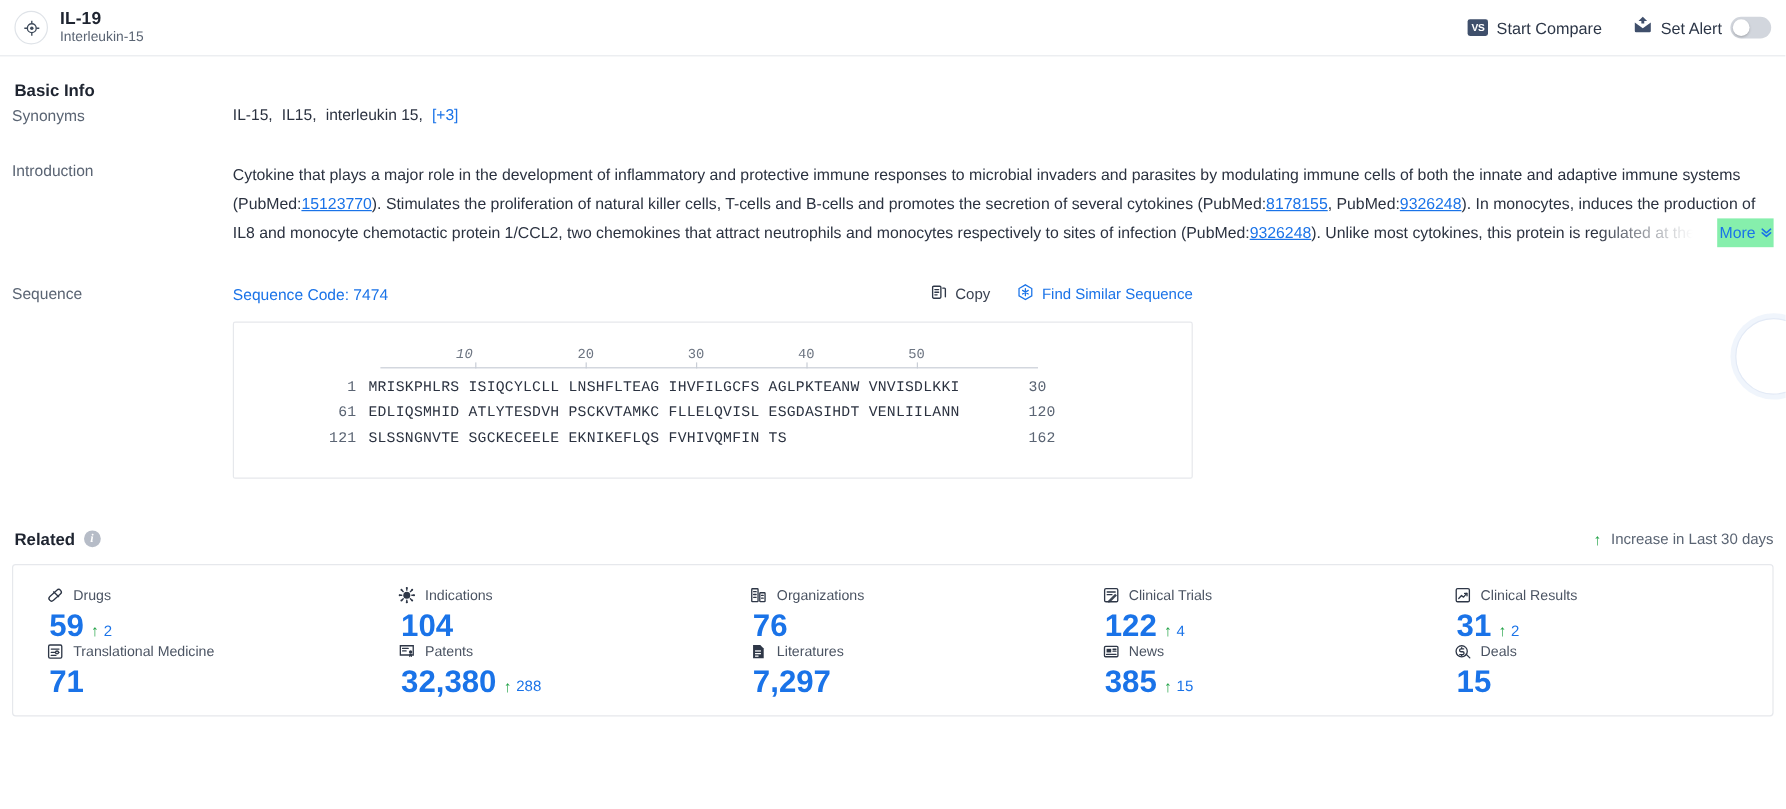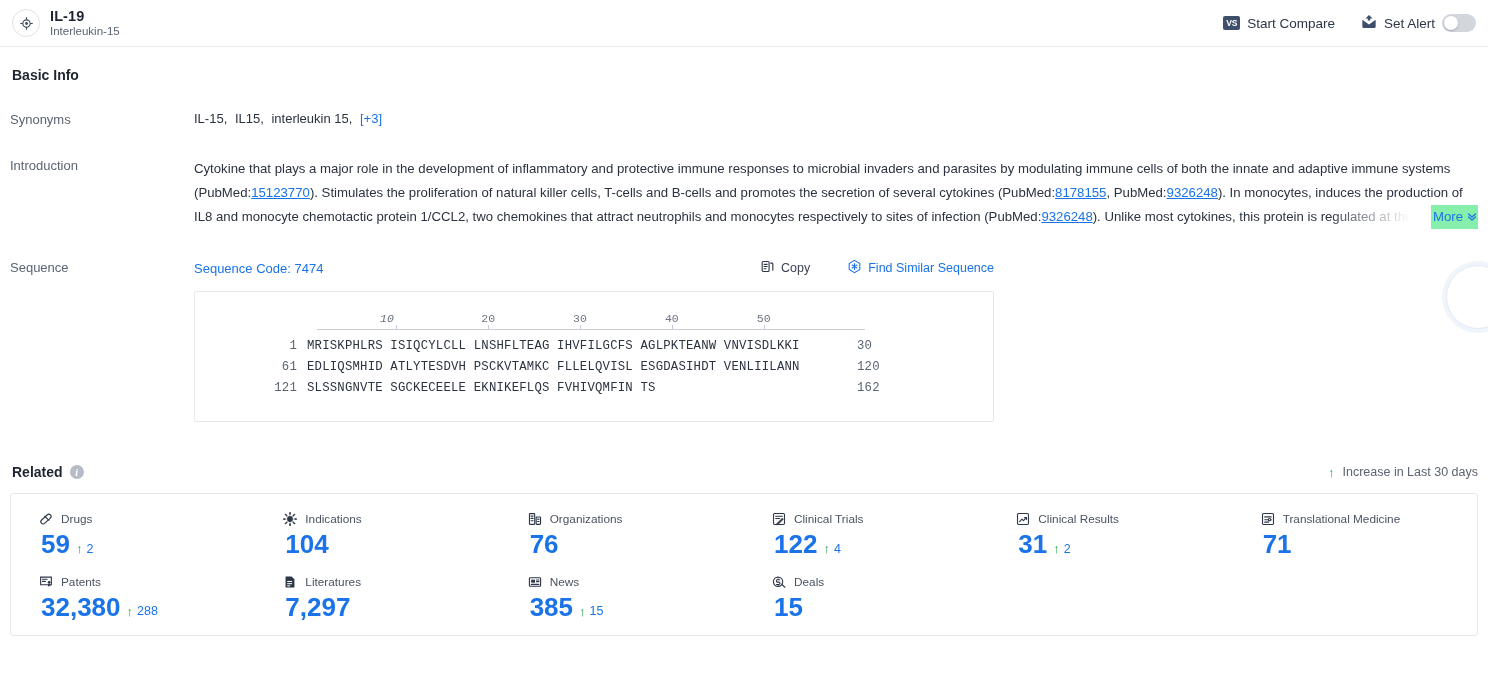--- a/index.html
+++ b/index.html
@@ -81,21 +81,21 @@
   }
 
   .row { display: flex; align-items: flex-start; }
   .row-label {
     width: 184px; flex: none;
     font-size: 13px; color: #5a6473;
     padding-top: 1px;
   }
   .row-body { flex: 1; min-width: 0; }
 
-  #syn-row { margin-top: 28px; }
+  #syn-row { margin-top: 5px; }
   .syn-list { font-size: 13px; color: #2b3240; }
   .syn-list .sep { margin-right: 4px; }
   .syn-more { color: #1a73e8; cursor: pointer; }
 
   #intro-row { margin-top: 30px; }
   .intro-text {
     font-size: 13.2px; color: #2b3240;
     line-height: 24px;
     max-height: 72px; overflow: hidden;
     position: relative;
@@ -128,21 +128,21 @@
     pointer-events: none;
   }
 
   
   #seq-row { margin-top: 30px; }
   .seq-head {
     display: flex; align-items: center;
     width: 800px;
   }
   .seq-code { font-size: 13px; color: #1a73e8; cursor: pointer; }
-  .seq-tools { margin-left: auto; display: flex; align-items: center; gap: 37px; }
+  .seq-tools { margin-left: auto; display: flex; align-items: center; gap: 22px; }
   .seq-tool { display: flex; align-items: center; gap: 6px; cursor: pointer; font-size: 12.5px; }
   .seq-tool.dark { color: #3a4252; }
   .seq-tool.blue { color: #1a73e8; }
 
   .seq-box {
     margin-top: 14px;
     width: 800px;
     border: 1px solid #e6e8ec;
     background: #fff;
     border-radius: 2px;
@@ -200,22 +200,21 @@
 
   .related-card {
     margin-top: 13px;
     border: 1px solid #e6e8ec;
     border-radius: 3px;
     background: #fff;
     padding: 18px 0 14px 0;
   }
   .metric-grid {
     display: grid;
-    grid-template-columns: repeat(6, 1fr);
-    row-gap: 16px;
+    grid-template-columns: repeat(5, 1fr);
   }
   .metric { padding-left: 28px; }
   .metric-head {
     display: flex; align-items: center; gap: 8px;
     color: #3a4252;
   }
   .metric-icon { width: 14px; height: 14px; flex: none; display: block; color: #2e3747; }
   .metric-label { font-size: 11.8px; color: #4a5362; }
   .metric-val {
     margin-top: 4px;

